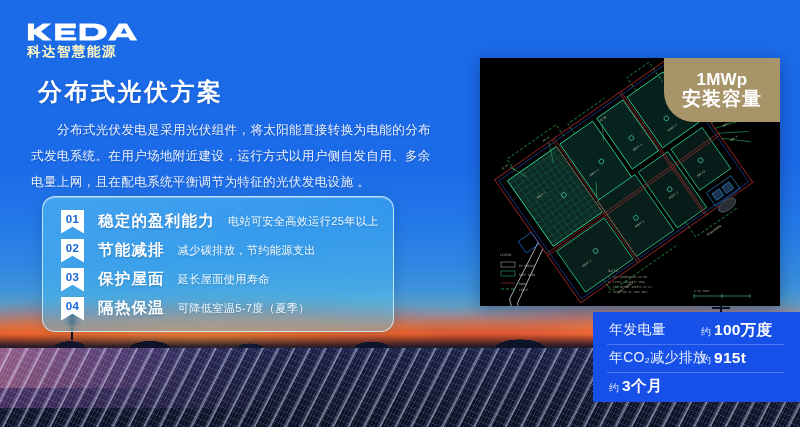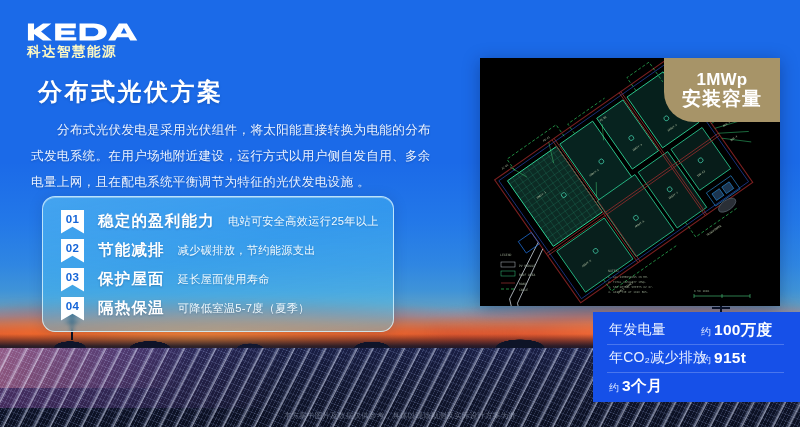--- a/index.html
+++ b/index.html
@@ -464,15 +464,14 @@
       </span>
     </div>
     <div class="stat-row">
       <span class="stat-value">
         <span class="stat-approx">约</span>
         <span class="stat-num">3个月</span>
       </span>
     </div>
   </div>
 
-  <div class="footer-note">本方案中图片及数据仅供参考，具体以现场勘测及实际设计方案为准</div>
 
 </div>
 
 </body></html>

